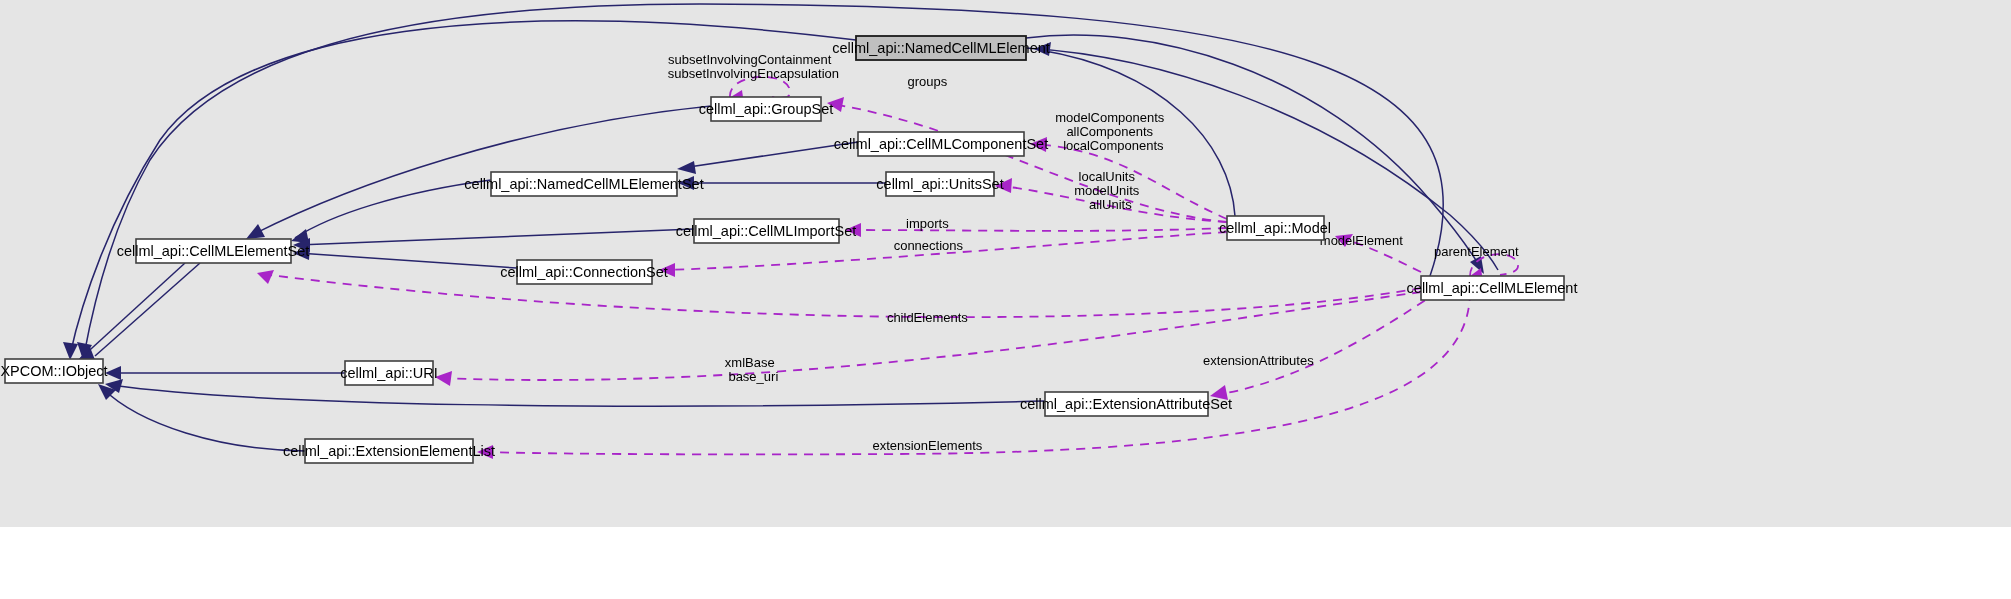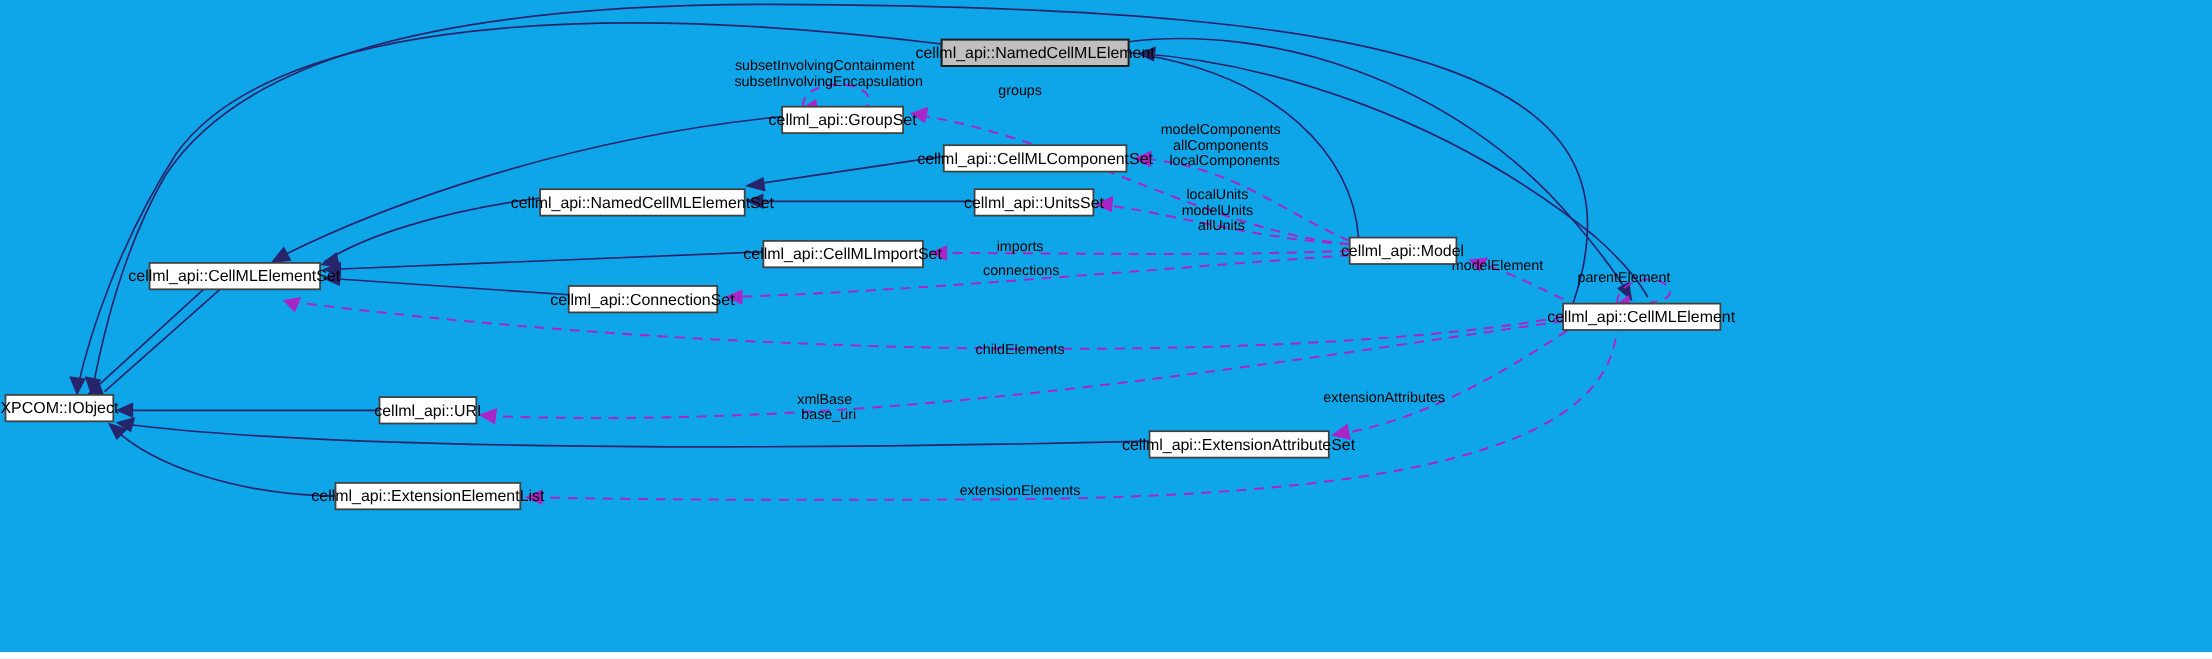--- a/index.html
+++ b/index.html
@@ -3,22 +3,22 @@
 <meta charset="utf-8">
 <style>
   html, body {
     margin: 0;
     padding: 0;
     background: #ffffff;
   }
   #diagram-root {
     position: relative;
     width: 2011px;
-    height: 593px;
-    background: #0ea5e9;
+    height: 527px;
+    background: #e5e5e5;
     font-family: "Liberation Sans", sans-serif;
     overflow: hidden;
   }
   svg.graph-canvas {
     position: absolute;
     left: 0;
     top: 0;
     width: 2011px;
     height: 599px;
     display: block;

